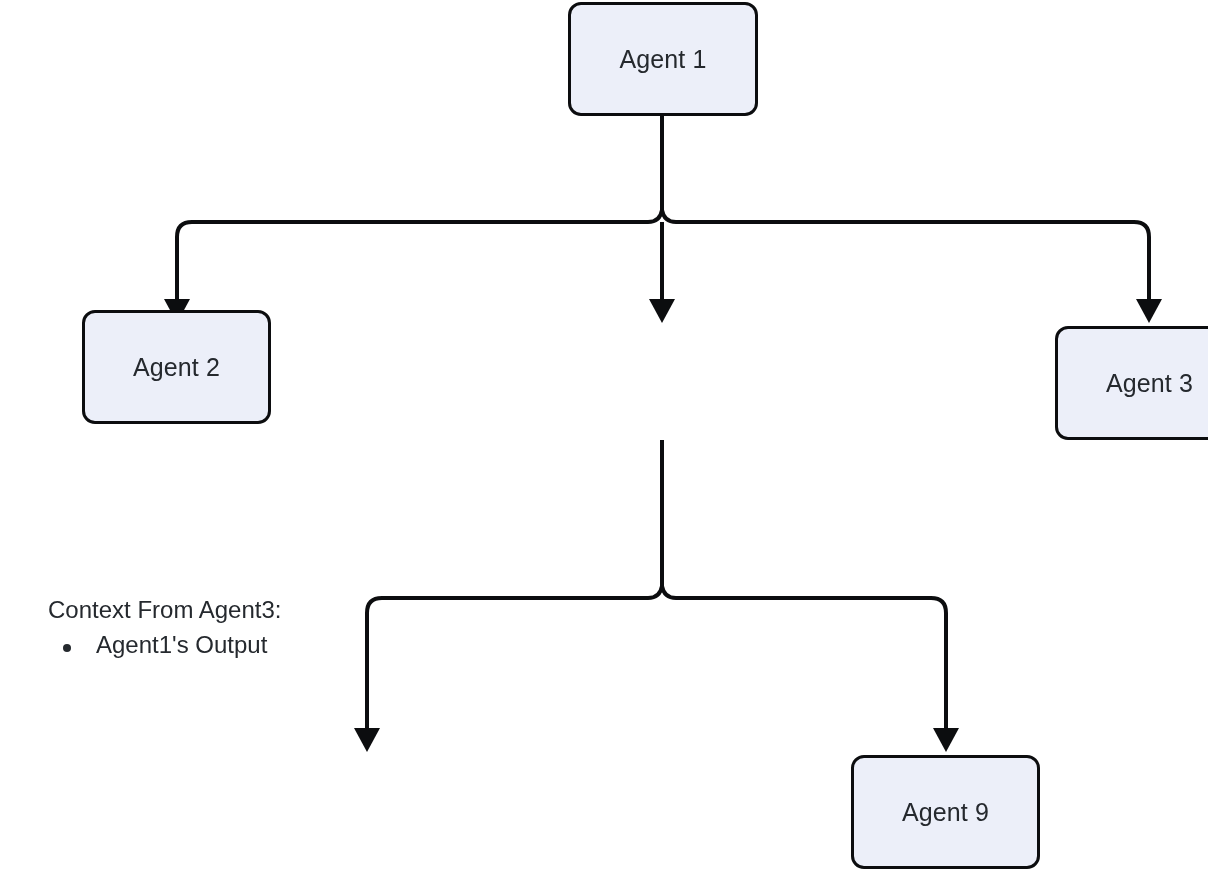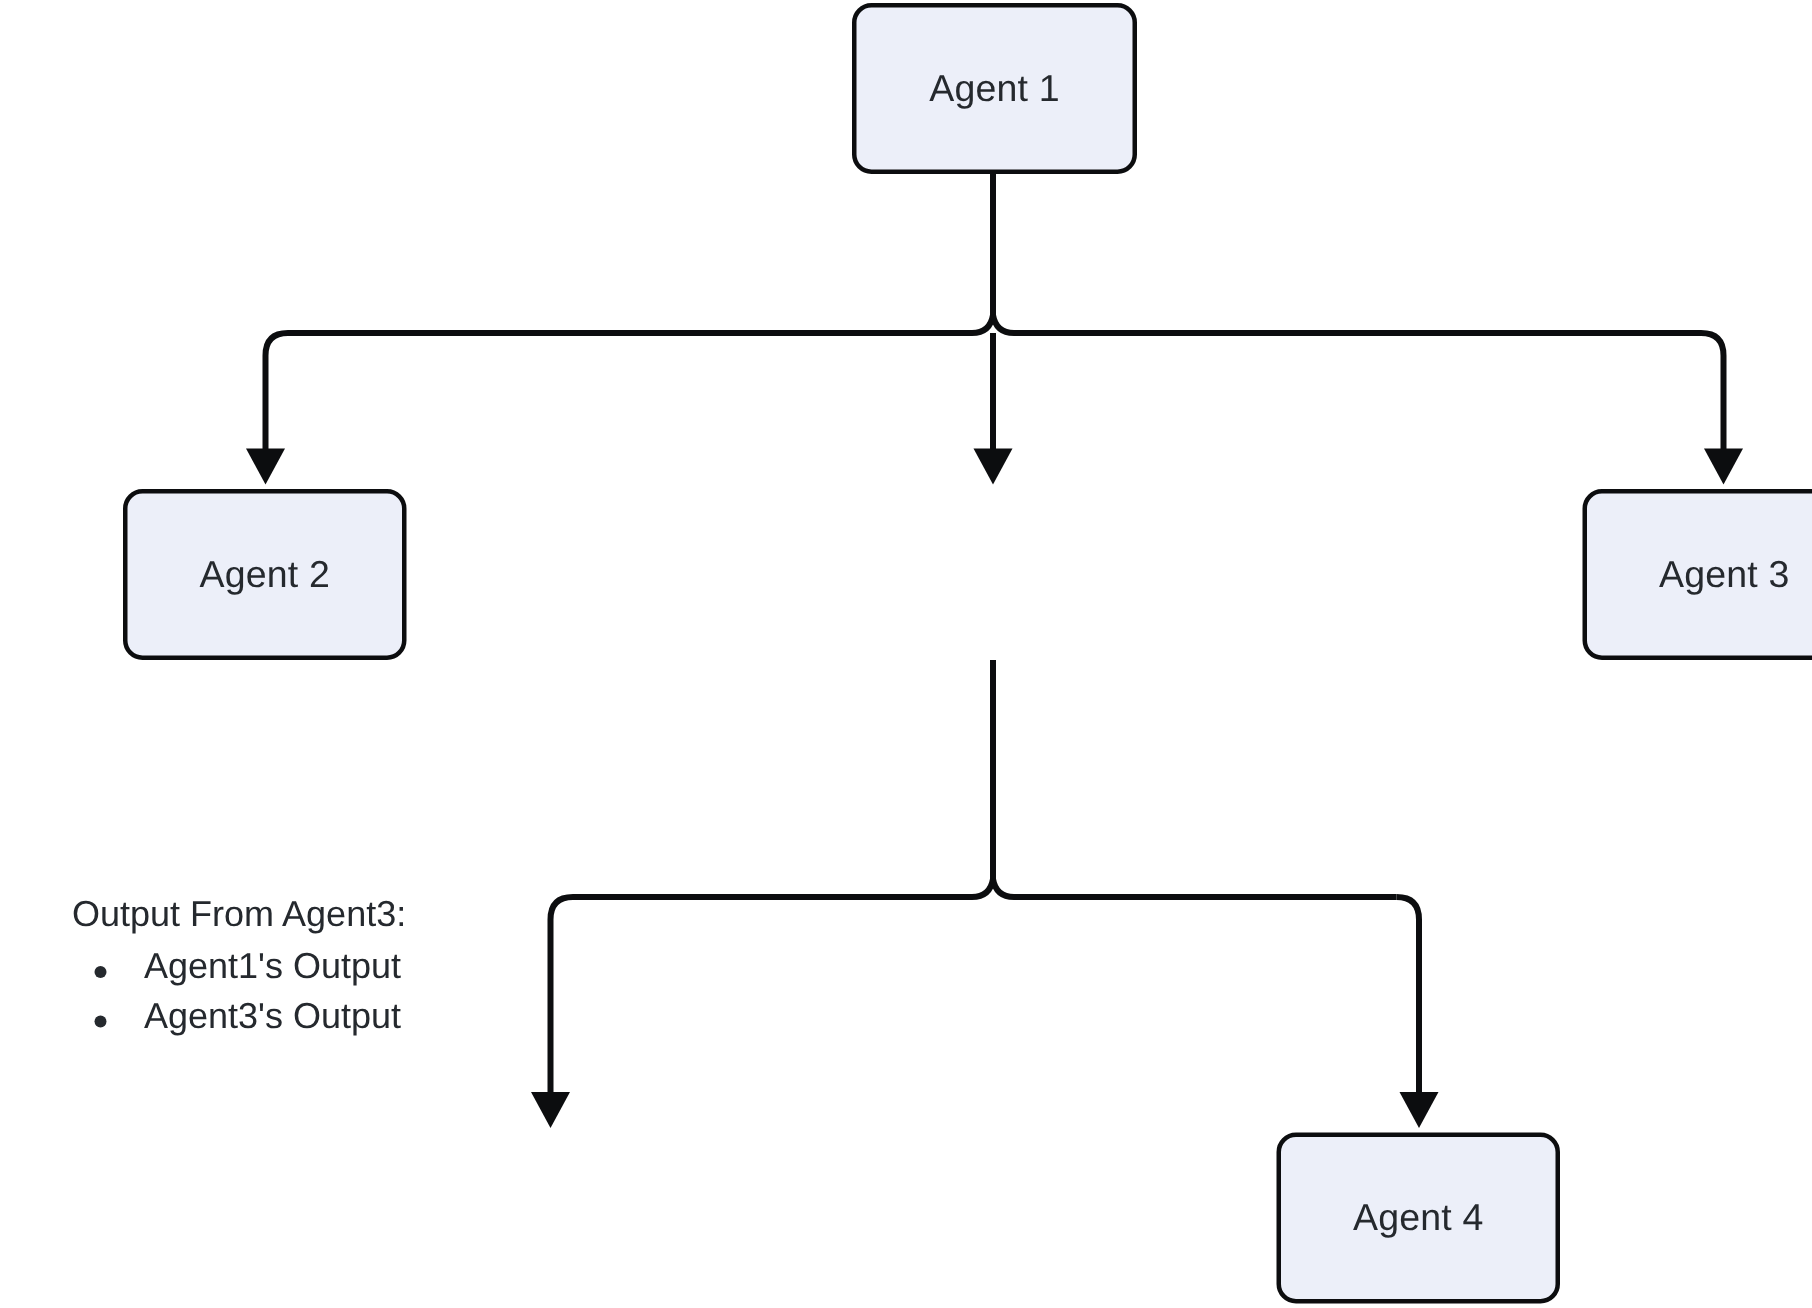--- a/index.html
+++ b/index.html
@@ -122,35 +122,34 @@
       <polygon points="1105,323 1092,299 1118,299"></polygon>
       <polygon points="323,752 310,728 336,728"></polygon>
       <polygon points="902,752 889,728 915,728"></polygon>
     </g>
   </svg>
 
   <div class="node" style="left:524px; top:2px; width:190px; height:114px;">
     <span class="node-label">Agent 1</span>
   </div>
 
-  <div class="node" style="left:38px; top:326px; width:189px; height:114px;">
+  <div class="node" style="left:38px; top:310px; width:189px; height:114px;">
     <span class="node-label">Agent 2</span>
   </div>
 
 
   <div class="node" style="left:1011px; top:326px; width:189px; height:114px;">
     <span class="node-label">Agent 3</span>
   </div>
 
 
   <div class="node" style="left:807px; top:755px; width:189px; height:114px;">
-    <span class="node-label">Agent 4</span>
+    <span class="node-label">Agent 9</span>
   </div>
 
   <div id="note">
-    <div class="note-title">Output From Agent3:</div>
+    <div class="note-title">Context From Agent3:</div>
     <ul class="note-list">
       <li>Agent1's Output</li>
-      <li>Agent3's Output</li>
     </ul>
   </div>
 
 </div>
 
 </body></html>

